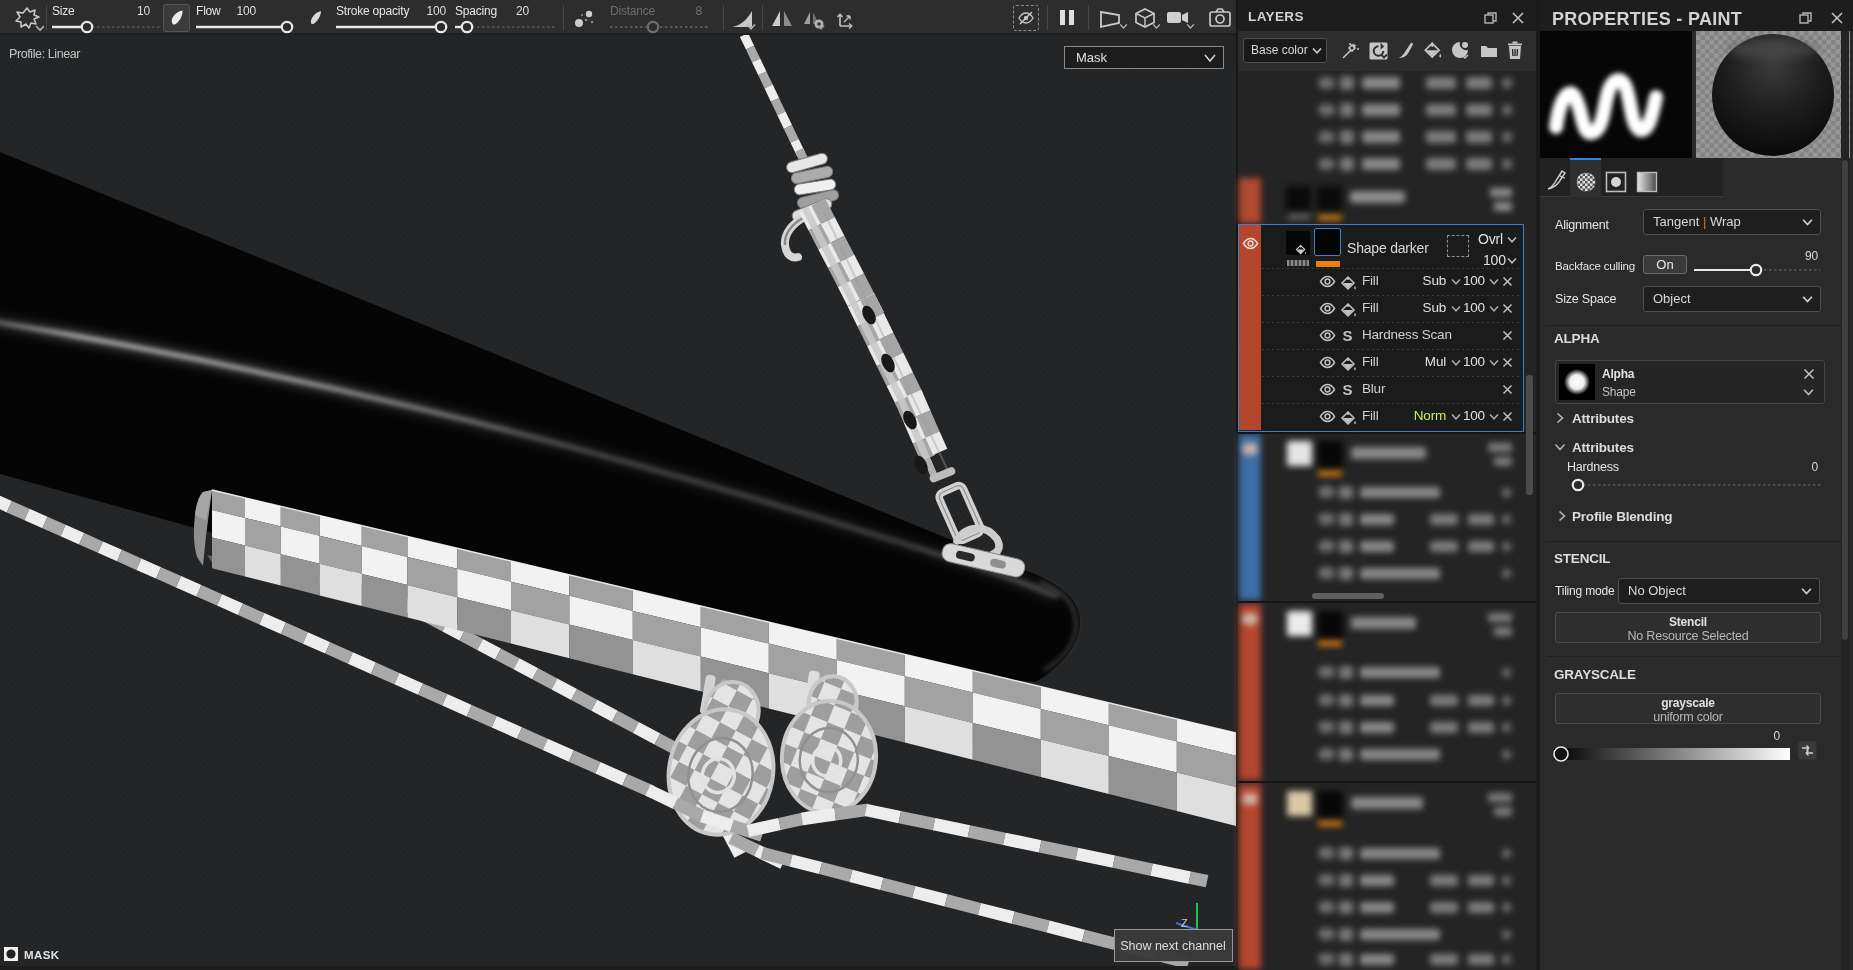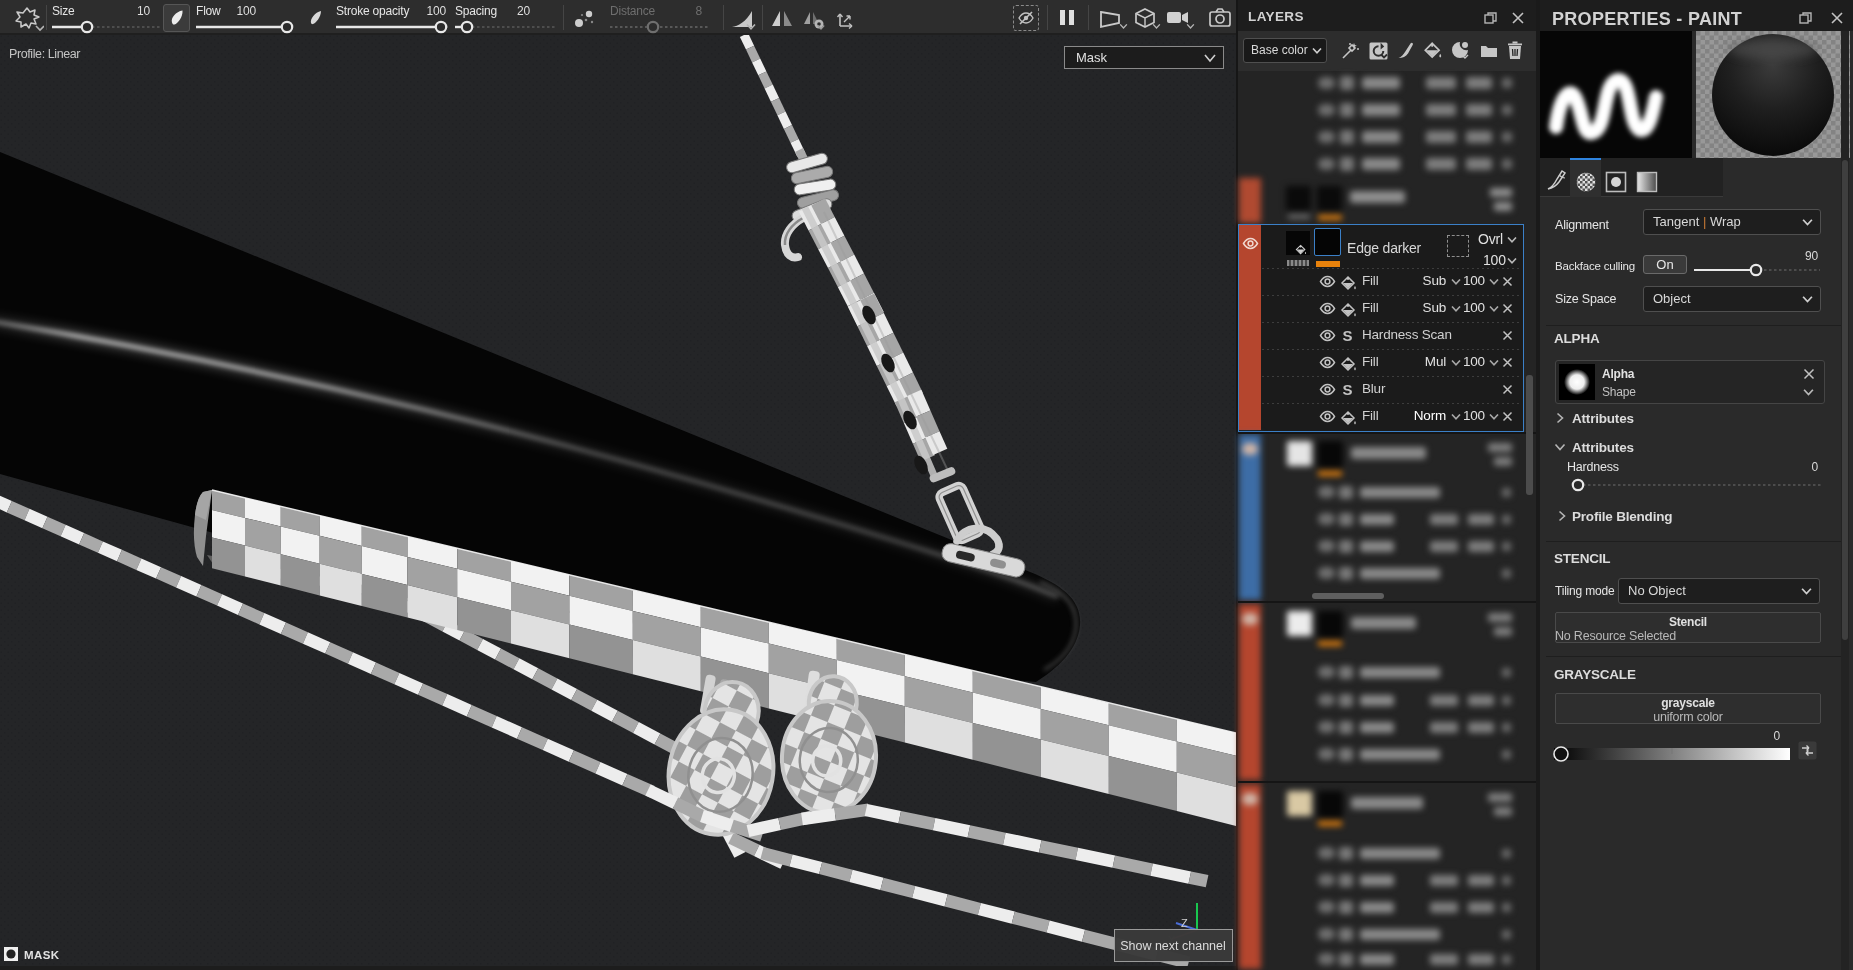--- a/index.html
+++ b/index.html
@@ -328,21 +328,21 @@
     <path d="M5,15 C4,11 9,4 15,3 C15,9 10,15 7,16 C6,16.4 5.3,16 5,15 Z" fill="#d8d8d8"></path>
   </svg>
 <div class="lbl" style="left:336px;top:4px">Stroke opacity</div>
 <div class="lbl" style="left:416px;top:4px;width:30px;text-align:right;color:#dedede">100</div>
 <svg class="abs" style="left:328px;top:18px" width="128" height="18" viewBox="-8 -9 128 18">
     <line x1="0" y1="0" x2="105" y2="0" stroke="#e8e8e8" stroke-width="2.4"></line>
     <line x1="105" y1="0" x2="112" y2="0" stroke="#585858" stroke-width="1.6" stroke-dasharray="2.5,2.5"></line>
     <circle cx="105" cy="0" r="5.2" fill="#2c2c2c" stroke="#e8e8e8" stroke-width="2.2"></circle>
   </svg>
 <div class="lbl" style="left:455px;top:4px">Spacing</div>
-<div class="lbl" style="left:500px;top:4px;width:30px;text-align:right;color:#dedede">20</div>
+<div class="lbl" style="left:516px;top:4px;width:30px;color:#dedede">20</div>
 <svg class="abs" style="left:447px;top:18px" width="116" height="18" viewBox="-8 -9 116 18">
     <line x1="0" y1="0" x2="12" y2="0" stroke="#e8e8e8" stroke-width="2.4"></line>
     <line x1="12" y1="0" x2="100" y2="0" stroke="#585858" stroke-width="1.6" stroke-dasharray="2.5,2.5"></line>
     <circle cx="12" cy="0" r="5.2" fill="#2c2c2c" stroke="#e8e8e8" stroke-width="2.2"></circle>
   </svg>
 <div class="abs" style="left:563px;top:5px;width:1px;height:25px;background:#454545"></div>
 <svg class="abs" style="left:572px;top:8px;" width="26" height="22" viewBox="0 0 26 22">
     <circle cx="7" cy="15" r="4" fill="#cdcdcd"></circle>
     <circle cx="17" cy="6" r="3.2" fill="#cdcdcd"></circle>
     <circle cx="14" cy="12" r="1.3" fill="#888"></circle>
@@ -517,21 +517,21 @@
 <svg class="abs" style="left:1295px;top:244px;" width="11" height="11" viewBox="0 0 11 11">
     <g transform="scale(0.7)">
       <path d="M8,2 L14,8 L8,14 L2,8 Z M8,2 L8,5" fill="none" stroke="#cfcfcf" stroke-width="1.5"></path>
       <path d="M3,8 L13,8 L8,13.4 Z" fill="#cfcfcf"></path>
       <path d="M15,11 q1.6,2.4 0,3.4 q-1.6,-1 0,-3.4" fill="#cfcfcf"></path>
     </g>
   </svg>
 <div class="abs" style="left:1287px;top:260px;width:22px;height:6px;background:repeating-linear-gradient(90deg,#8a8a8a 0 2px,#4a4a4a 2px 4px)"></div>
 <div class="abs" style="left:1314px;top:228px;width:27px;height:28px;background:#050505;border:1.5px solid #3b80c8;border-radius:2px"></div>
 <div class="abs" style="left:1316px;top:261px;width:24px;height:6px;background:#e8820c"></div>
-<div class="lbl" style="left:1347px;top:240px;font-size:14px;color:#d8d8d8">Edge darker</div>
+<div class="lbl" style="left:1347px;top:240px;font-size:14px;color:#d8d8d8">Shape darker</div>
 <div class="abs" style="left:1447px;top:235px;width:22px;height:22px;border:1px dashed #8f8f8f"></div>
 <div class="lbl" style="left:1478px;top:231px;font-size:14px;color:#e0e0e0">Ovrl</div>
 <svg class="abs" style="left:1507px;top:237px" width="10" height="6" viewBox="0 0 10 6">
     <path d="M1,0.5 L5,4.8 L9,0.5" fill="none" stroke="#b9b9b9" stroke-width="1.6"></path>
   </svg>
 <div class="lbl" style="left:1483px;top:252px;font-size:14px;color:#e0e0e0">100</div>
 <svg class="abs" style="left:1507px;top:258px" width="10" height="6" viewBox="0 0 10 6">
     <path d="M1,0.5 L5,4.8 L9,0.5" fill="none" stroke="#b9b9b9" stroke-width="1.6"></path>
   </svg>
 <div class="abs" style="left:1262px;top:268px;width:260px;height:1px;background:repeating-linear-gradient(90deg,#3d3d3d 0 2px,transparent 2px 5px)"></div>
@@ -632,21 +632,21 @@
     <circle cx="8.5" cy="6.5" r="2.4" fill="none" stroke="#c2c2c2" stroke-width="1.5"></circle>
   </svg>
 <svg class="abs" style="left:1340px;top:410px;" width="17" height="17" viewBox="0 0 17 17">
     <g transform="scale(1.0)">
       <path d="M8,2 L14,8 L8,14 L2,8 Z M8,2 L8,5" fill="none" stroke="#c2c2c2" stroke-width="1.5"></path>
       <path d="M3,8 L13,8 L8,13.4 Z" fill="#c2c2c2"></path>
       <path d="M15,11 q1.6,2.4 0,3.4 q-1.6,-1 0,-3.4" fill="#c2c2c2"></path>
     </g>
   </svg>
 <div class="lbl" style="left:1362px;top:408px;font-size:13.5px;color:#d0d0d0">Fill</div>
-<div class="lbl" style="left:1400px;top:408px;width:46px;text-align:right;font-size:13.5px;color:#ffffff">Norm</div>
+<div class="lbl" style="left:1400px;top:408px;width:46px;text-align:right;font-size:13.5px;color:#bef264">Norm</div>
 <svg class="abs" style="left:1451px;top:414px" width="10" height="6" viewBox="0 0 10 6">
     <path d="M1,0.5 L5,4.8 L9,0.5" fill="none" stroke="#a8a8a8" stroke-width="1.6"></path>
   </svg>
 <div class="lbl" style="left:1463px;top:408px;font-size:13.5px;color:#e0e0e0">100</div>
 <svg class="abs" style="left:1489px;top:414px" width="10" height="6" viewBox="0 0 10 6">
     <path d="M1,0.5 L5,4.8 L9,0.5" fill="none" stroke="#a8a8a8" stroke-width="1.6"></path>
   </svg>
 <svg class="abs" style="left:1502px;top:411px;" width="11" height="11" viewBox="0 0 11 11">
     <path d="M1.5,1.5 L9.5,9.5 M9.5,1.5 L1.5,9.5" stroke="#c2c2c2" stroke-width="1.5"></path>
   </svg>
@@ -878,21 +878,21 @@
 <div class="lbl bold" style="left:1572px;top:509px;font-size:13.5px;color:#dcdcdc">Profile Blending</div>
 <div class="abs" style="left:1546px;top:541px;width:301px;height:1px;background:#1e1e1e"></div>
 <div class="lbl bold" style="left:1554px;top:551px;font-size:13.5px;color:#dcdcdc">STENCIL</div>
 <div class="lbl" style="left:1555px;top:584px;font-size:12px">Tiling mode</div>
 <div class="combo" style="left:1618px;top:578px;width:202px;height:26px">No Object</div>
 <svg class="abs" style="left:1801px;top:588px" width="11" height="7" viewBox="0 0 10 6">
     <path d="M1,0.5 L5,4.8 L9,0.5" fill="none" stroke="#cfcfcf" stroke-width="1.6"></path>
   </svg>
 <div class="abs" style="left:1555px;top:612px;width:266px;height:31px;background:#2e2e2e;border:1px solid #4a4a4a;border-radius:2px"></div>
 <div class="lbl bold" style="left:1555px;top:615px;width:266px;text-align:center;color:#e0e0e0">Stencil</div>
-<div class="lbl" style="left:1555px;top:629px;width:266px;font-size:12.5px;color:#b8b8b8">No Resource Selected</div>
+<div class="lbl" style="left:1555px;top:629px;width:266px;text-align:center;font-size:12.5px;color:#b8b8b8">No Resource Selected</div>
 <div class="abs" style="left:1546px;top:656px;width:301px;height:1px;background:#1e1e1e"></div>
 <div class="lbl bold" style="left:1554px;top:667px;font-size:13.5px;color:#dcdcdc">GRAYSCALE</div>
 <div class="abs" style="left:1555px;top:693px;width:266px;height:31px;background:#2e2e2e;border:1px solid #4a4a4a;border-radius:2px"></div>
 <div class="lbl bold" style="left:1555px;top:696px;width:266px;text-align:center;color:#e0e0e0">grayscale</div>
 <div class="lbl" style="left:1555px;top:710px;width:266px;text-align:center;font-size:12.5px;color:#b8b8b8">uniform color</div>
 <div class="lbl" style="left:1760px;top:729px;width:20px;text-align:right;color:#d8d8d8">0</div>
 <svg class="abs" style="left:1552px;top:744px" width="248" height="22" viewBox="0 0 248 22">
 <defs>
       <linearGradient id="gsg" x1="0" y1="0" x2="1" y2="0">
         <stop offset="0" stop-color="#000"></stop>

